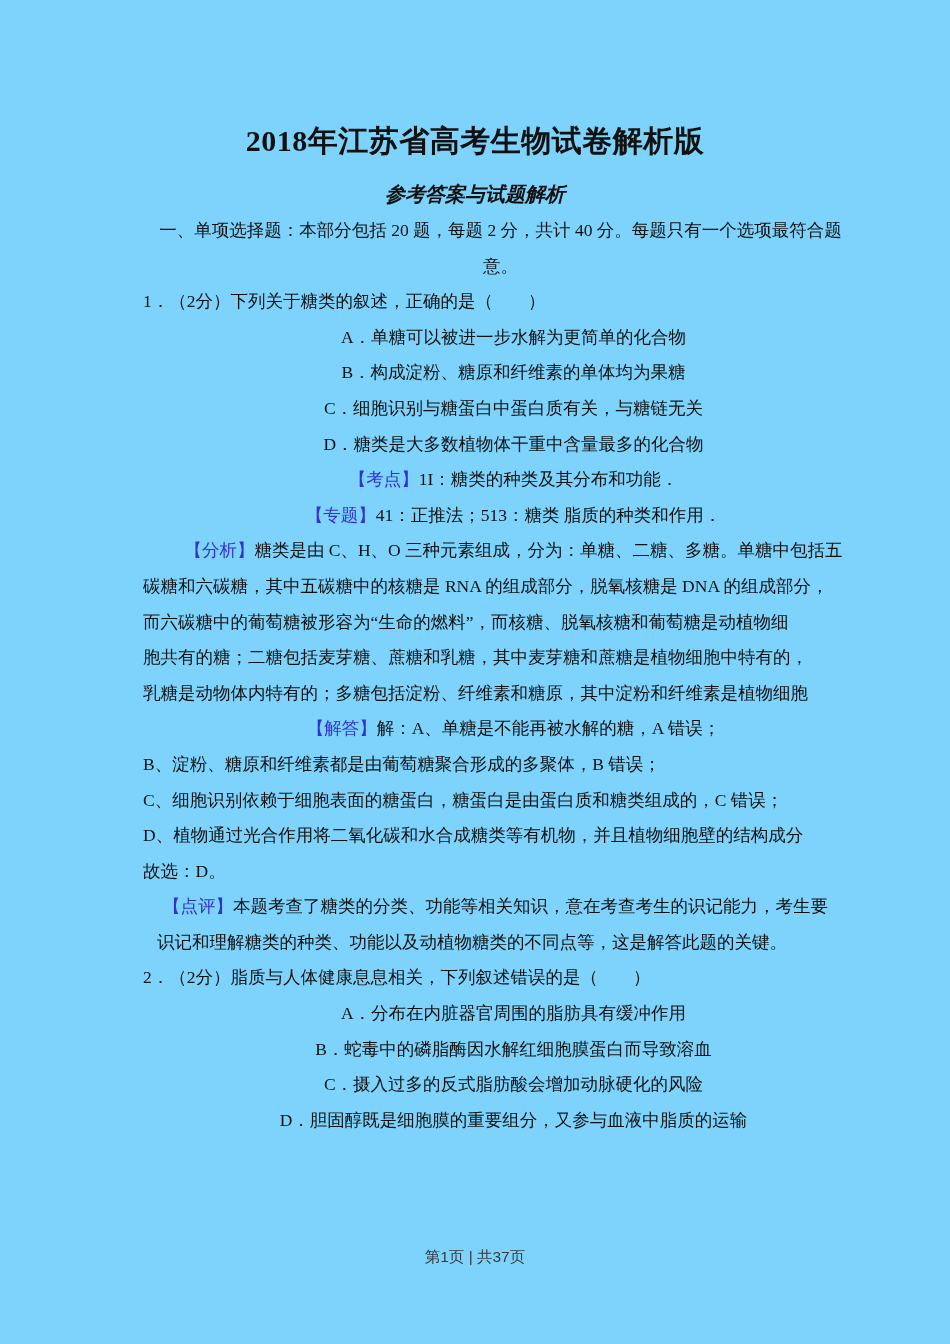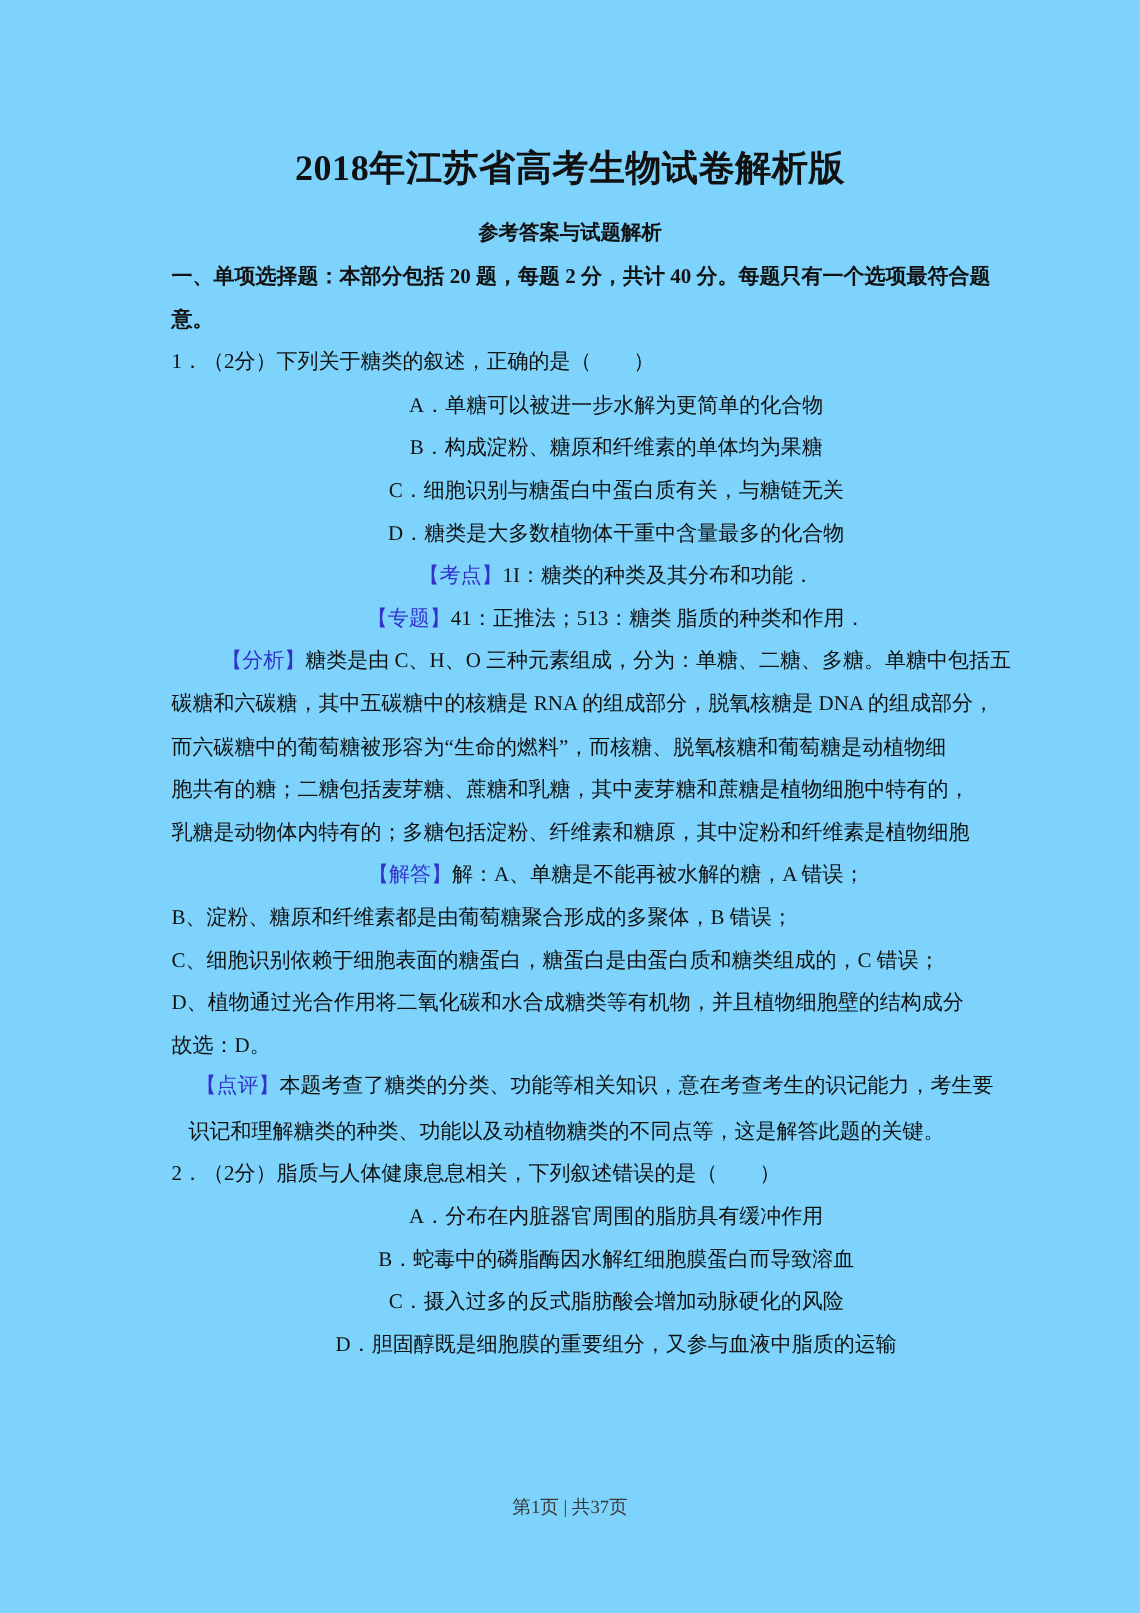--- a/index.html
+++ b/index.html
@@ -18,44 +18,45 @@
     text-align: center;
     font-size: 30px;
     font-weight: bold;
     line-height: 42px;
     letter-spacing: 0.5px;
   }
   .subtitle {
     position: absolute;
     top: 181px; left: 0; width: 950px;
     text-align: center;
-    font-size: 17px;
+    font-size: 20px;
     font-weight: bold;
     line-height: 26px;
+    font-style: italic;
   }
   .lines {
     position: absolute;
     top: 213px; left: 143px; width: 715px;
   }
   .line {
     height: 35.6px;
     line-height: 35.6px;
     font-size: 17.5px;
     white-space: pre;
   }
-  .bold { font-weight: bold; }
+  .bold { font-weight: normal; text-align: center; }
   .ind26 { padding-left: 26px; text-align: center; }
-  .ind20 { padding-left: 20px; font-family: Liberation Mono, monospace; }
+  .ind20 { padding-left: 20px; }
   .ind14 { padding-left: 14px; }
   .tag { color: #3333cc; }
   .footer {
     position: absolute;
     top: 1247px; left: 0; width: 950px;
     text-align: center;
-    font-family: Liberation Serif, serif;
+    font-family: Liberation Sans, sans-serif;
     font-size: 15.5px;
     line-height: 20px;
     color: #3a3a3a;
   }
 </style>
 </head>
 <body>
 
 <div class="page">
 

